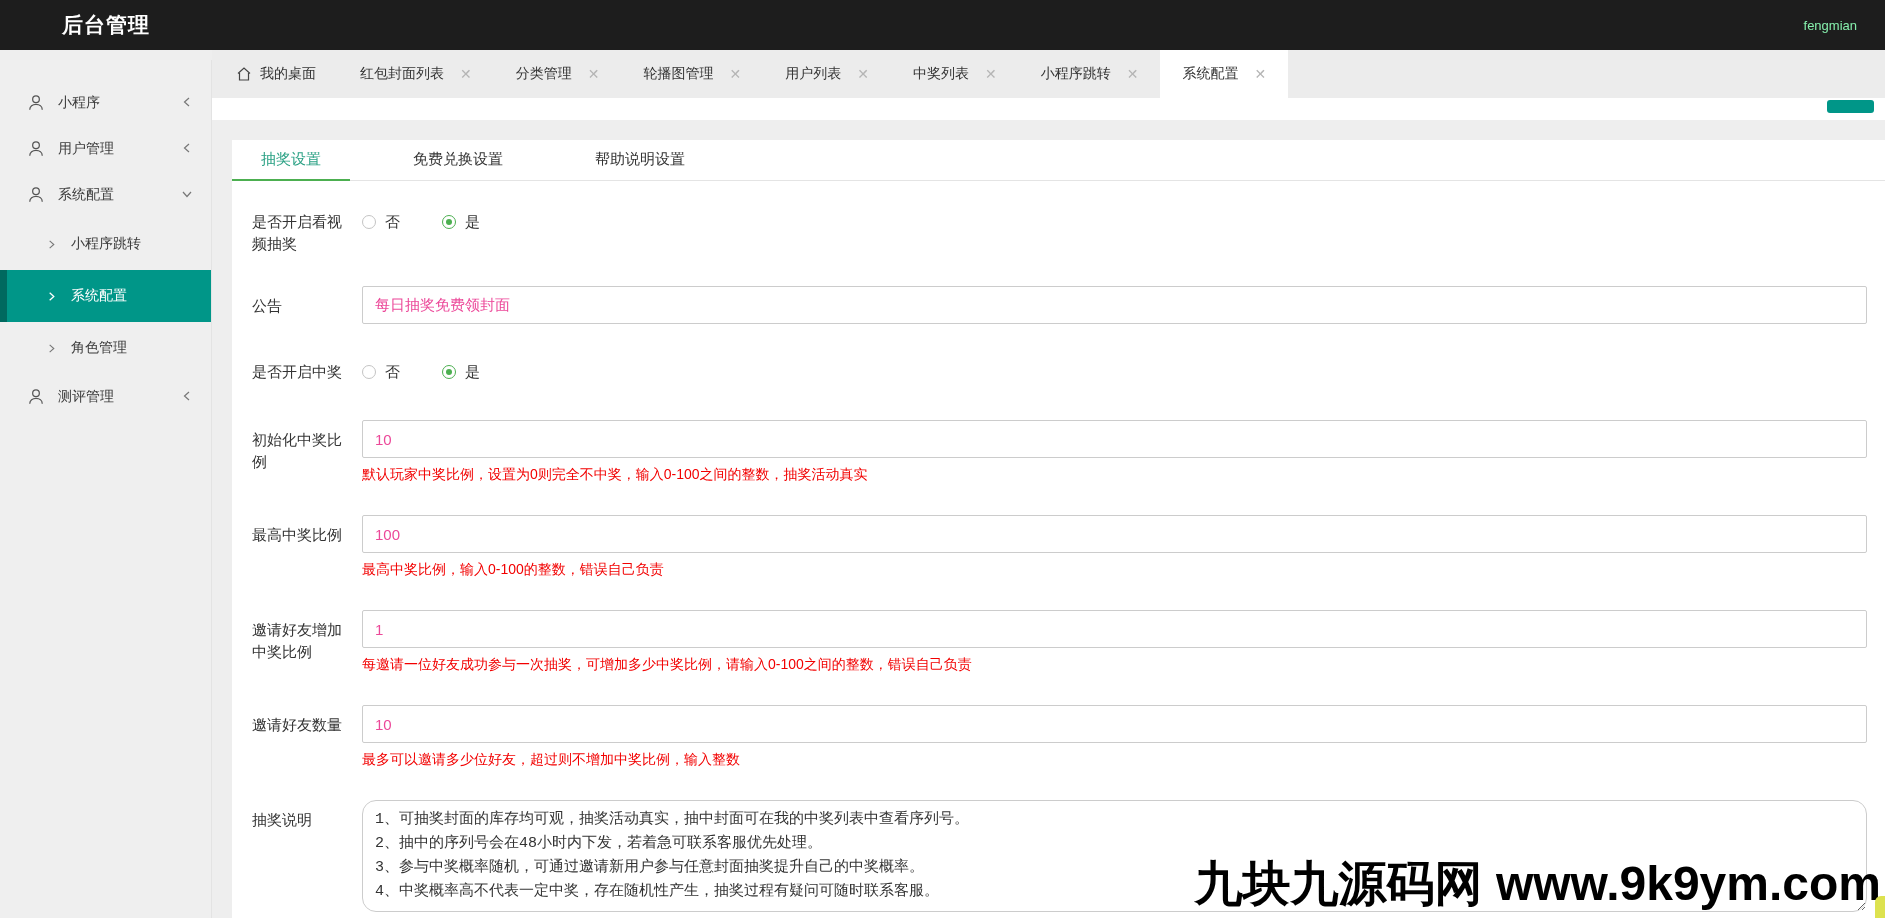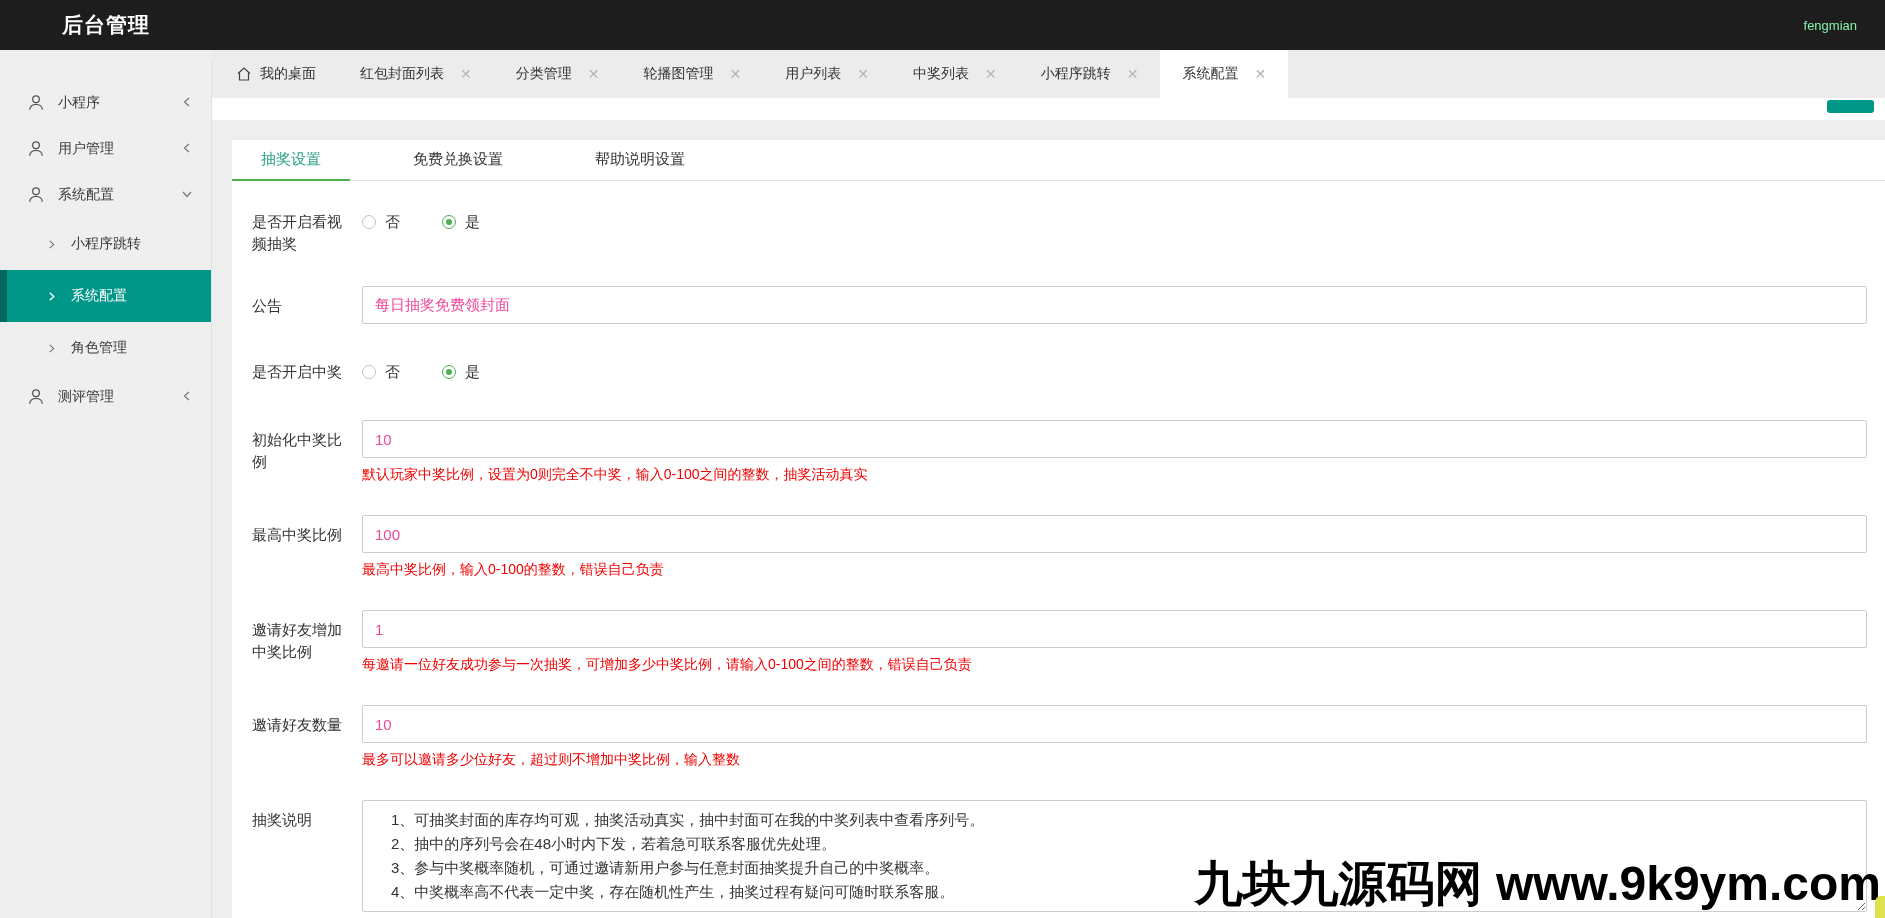--- a/index.html
+++ b/index.html
@@ -92,21 +92,21 @@
     border-radius:50%; background:#4caf50;
   }
   .text-input {
     width:100%; height:38px; border:1px solid #cccccc; background:#fff;
     font-family:inherit; font-size:15px; color:#ec4899; padding:0 12px; border-radius:2px;
     outline:none; display:block;
   }
   .hint { font-size:14px; color:#f20000; line-height:20px; margin-top:6px; }
   .textarea {
     width:100%; height:112px; border:1px solid #cccccc; background:#fff;
-    font-family:Liberation Sans, sans-serif; font-size:15px; color:#333; padding:7px 28px; border-radius:2px;
+    font-family:Liberation Mono, monospace; font-size:15px; color:#333; padding:7px 12px; border-radius:14px;
     line-height:24px; outline:none; display:block;
   }
   
   .watermark {
     position:absolute; right:4px; top:852px; z-index:40; font-weight:bold;
     font-size:48px; color:#000; white-space:nowrap; pointer-events:none;
     letter-spacing:0px;
   }
   .corner-mark {
     position:absolute; right:0; bottom:0; width:10px; height:22px;

